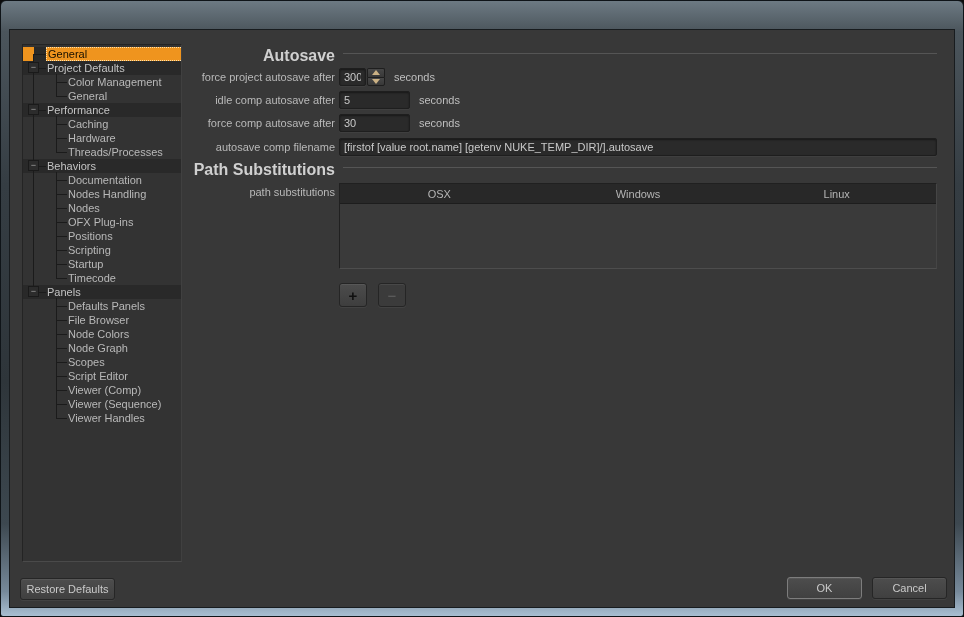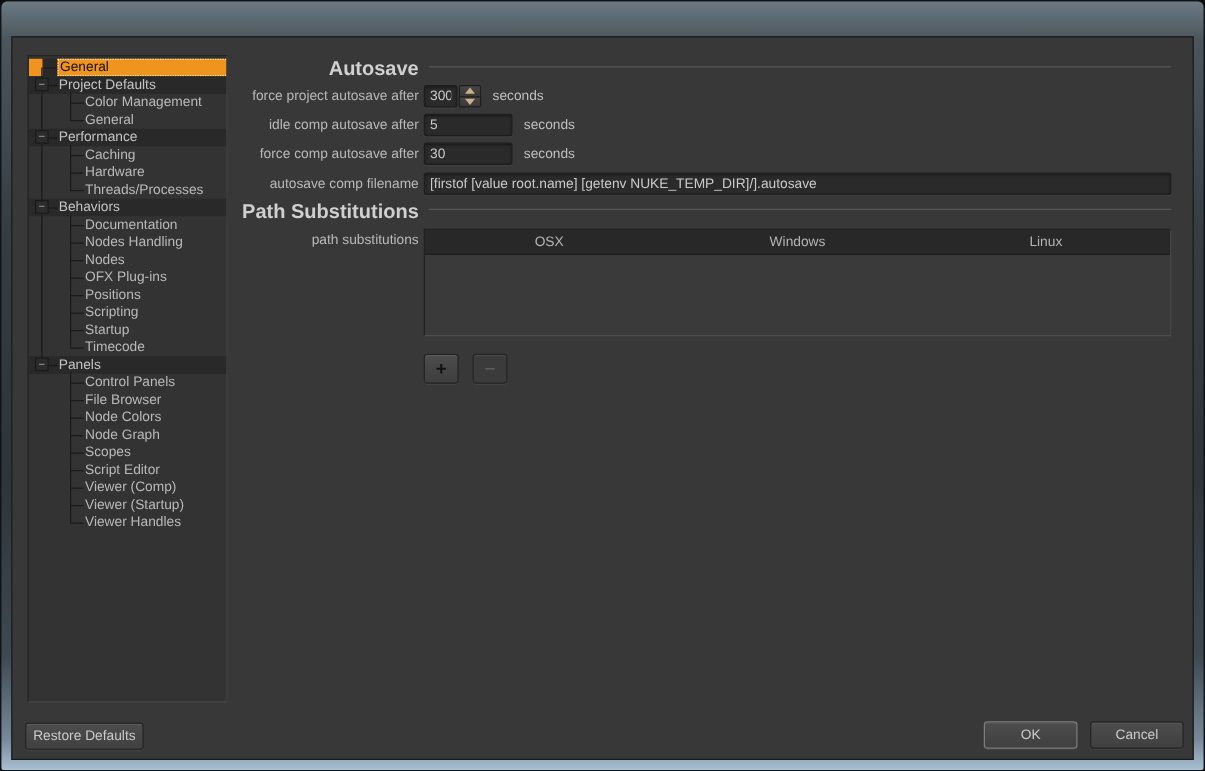--- a/index.html
+++ b/index.html
@@ -210,21 +210,21 @@
         <div class="tree-row child" style="top: 226px;">
           <span class="stub child-stub"></span>
           <span class="t-label">Timecode</span>
         </div>
         <div class="tree-row top" style="top: 240px;">
           <span class="stub root-stub"></span>
           <span class="t-label">Panels</span>
         </div>
         <div class="tree-row child" style="top: 254px;">
           <span class="stub child-stub"></span>
-          <span class="t-label">Control Panels</span>
+          <span class="t-label">Defaults Panels</span>
         </div>
         <div class="tree-row child" style="top: 268px;">
           <span class="stub child-stub"></span>
           <span class="t-label">File Browser</span>
         </div>
         <div class="tree-row child" style="top: 282px;">
           <span class="stub child-stub"></span>
           <span class="t-label">Node Colors</span>
         </div>
         <div class="tree-row child" style="top: 296px;">
@@ -238,21 +238,21 @@
         <div class="tree-row child" style="top: 324px;">
           <span class="stub child-stub"></span>
           <span class="t-label">Script Editor</span>
         </div>
         <div class="tree-row child" style="top: 338px;">
           <span class="stub child-stub"></span>
           <span class="t-label">Viewer (Comp)</span>
         </div>
         <div class="tree-row child" style="top: 352px;">
           <span class="stub child-stub"></span>
-          <span class="t-label">Viewer (Startup)</span>
+          <span class="t-label">Viewer (Sequence)</span>
         </div>
         <div class="tree-row child" style="top: 366px;">
           <span class="stub child-stub"></span>
           <span class="t-label">Viewer Handles</span>
         </div>
         <div class="tree-line" style="left: 10px; top: 9px; height: 238px;"></div>
         <div class="tree-line" style="left: 33px; top: 29px; height: 22px;"></div>
         <div class="tree-line" style="left: 33px; top: 71px; height: 36px;"></div>
         <div class="tree-line" style="left: 33px; top: 127px; height: 106px;"></div>
         <div class="tree-line" style="left: 33px; top: 253px; height: 120px;"></div>

